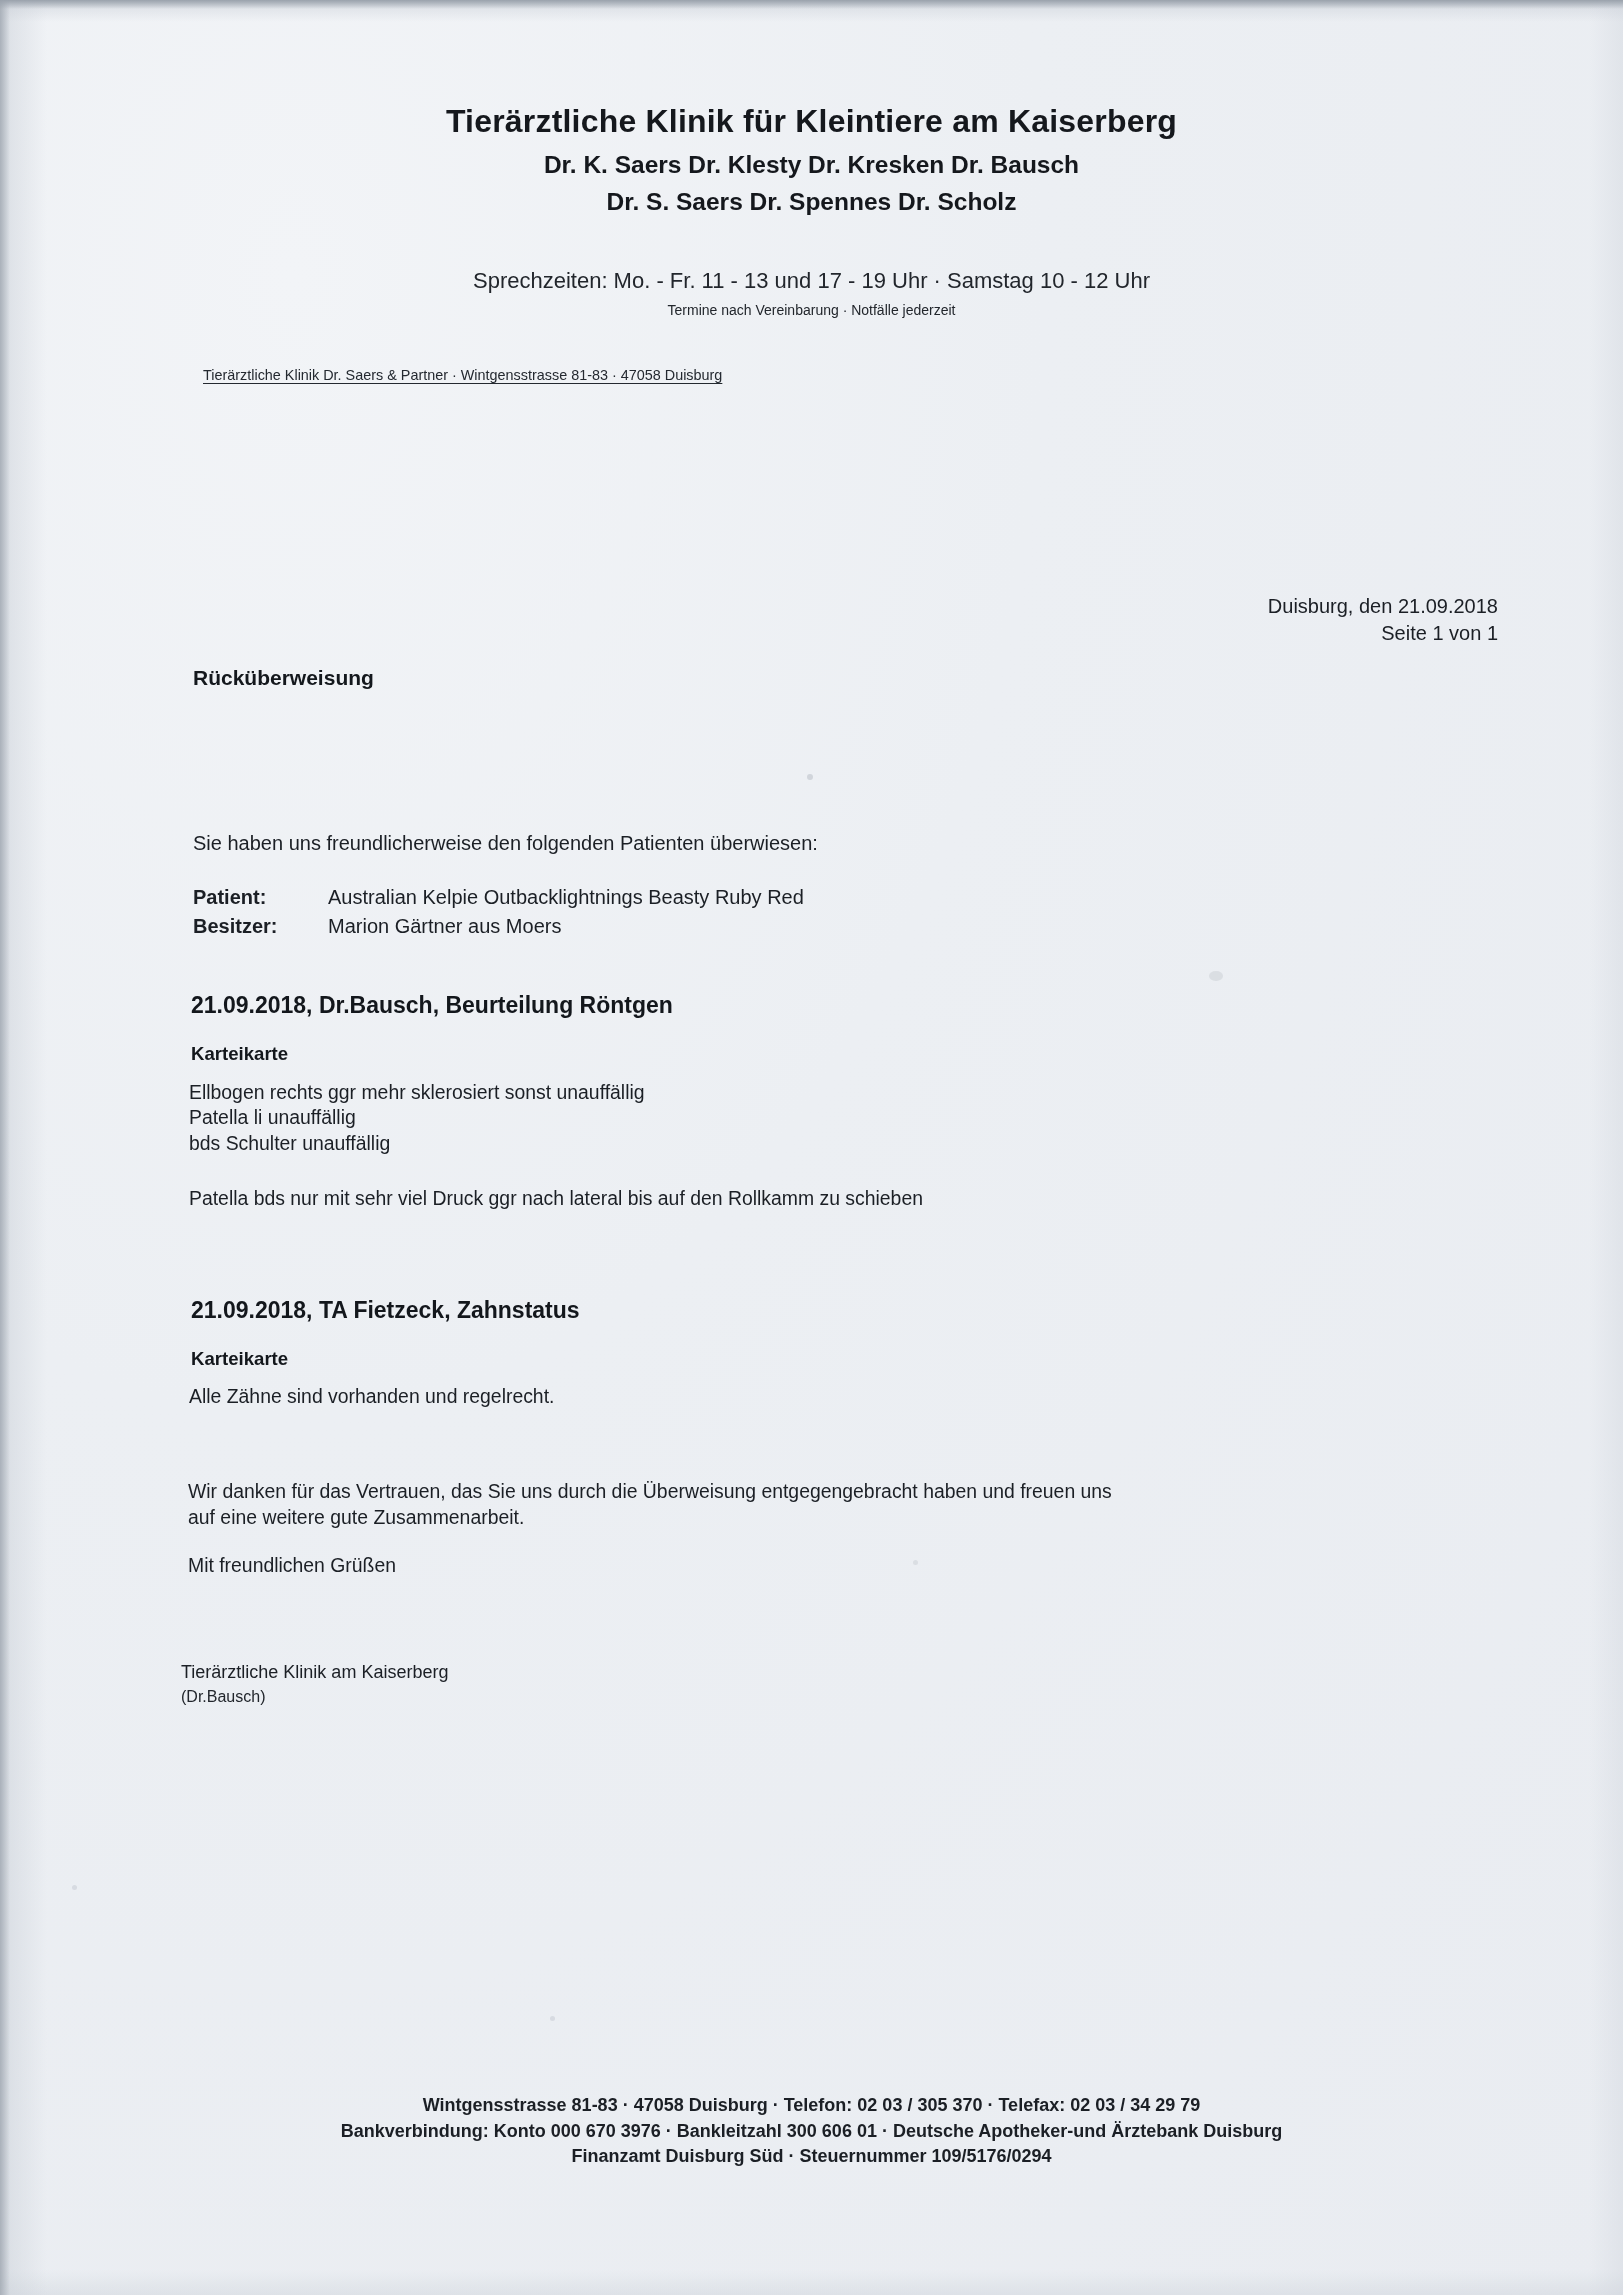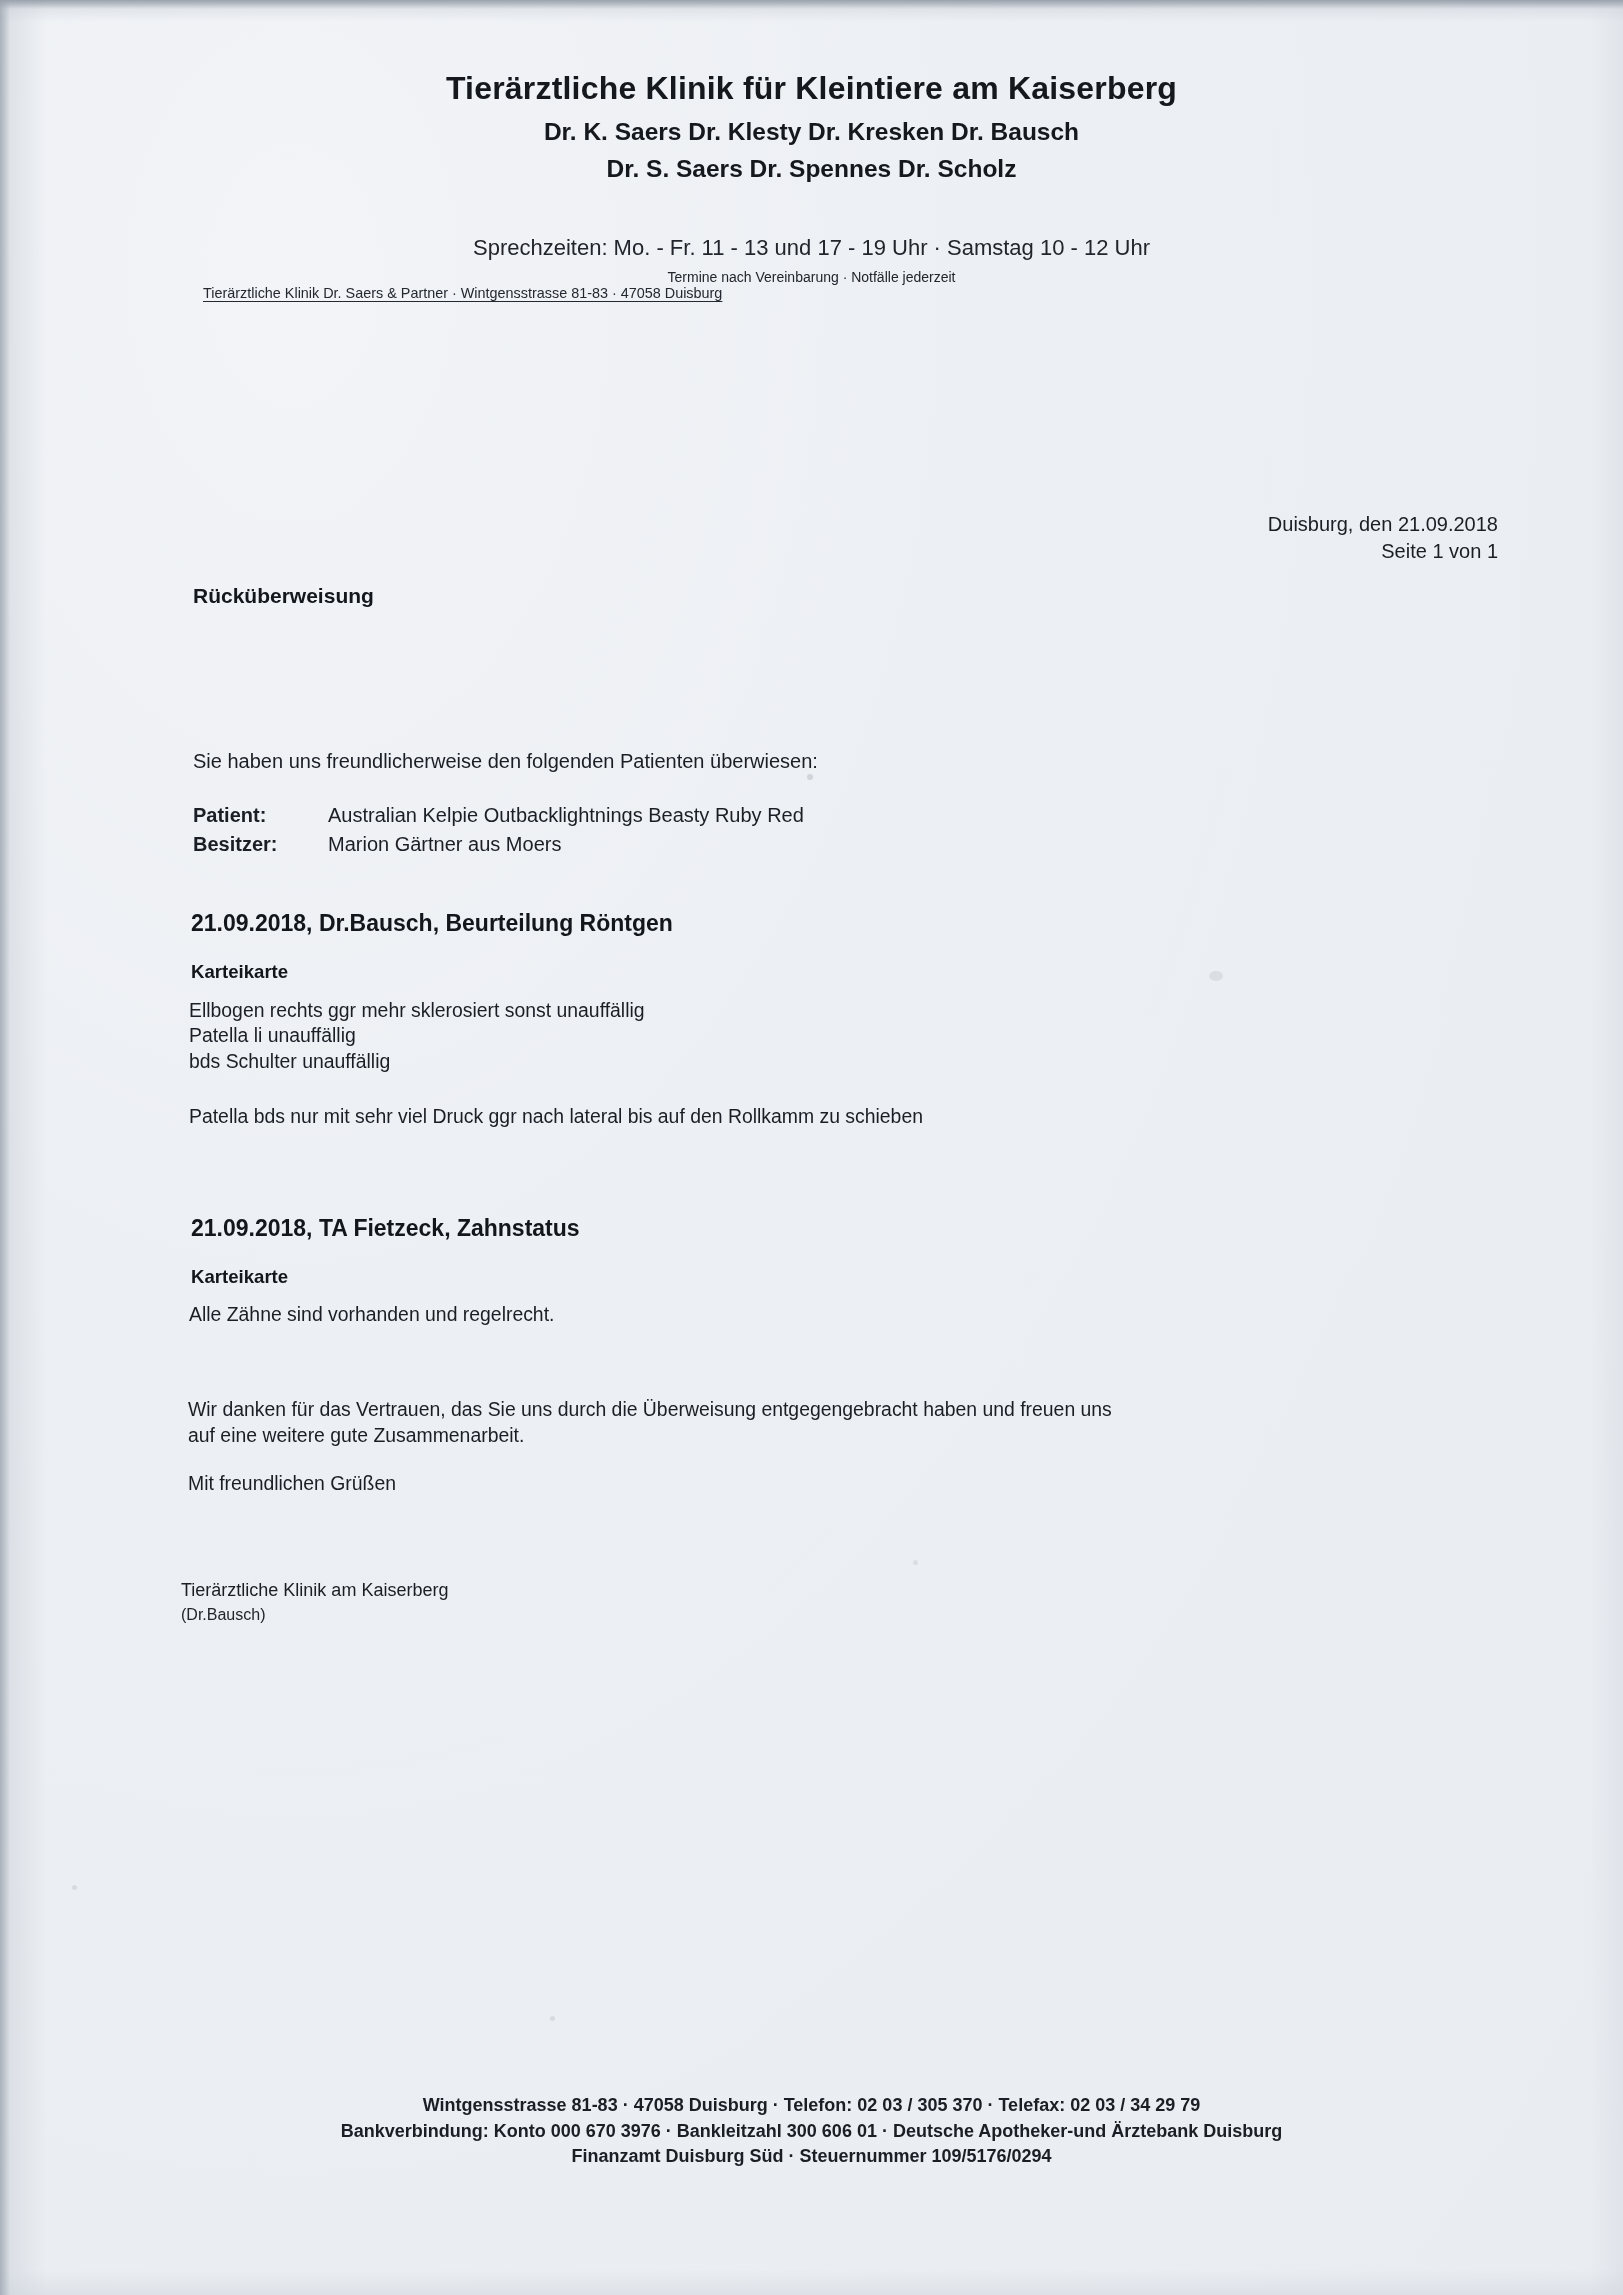--- a/index.html
+++ b/index.html
@@ -40,21 +40,21 @@
     opacity: 0.55;
   }
   .content {
     position: relative;
     padding: 0 0 0 0;
   }
 
   
   .letterhead {
     text-align: center;
-    padding-top: 70px;
+    padding-top: 103px;
   }
   .clinic-name {
     font-size: 32px;
     font-weight: bold;
     letter-spacing: 0.2px;
     color: #15181d;
   }
   .doctors-line {
     font-size: 24.5px;
     font-weight: bold;
@@ -73,20 +73,21 @@
     color: #22262c;
   }
   .hours2 {
     margin-top: 7.6px;
     font-size: 14px;
     color: #22262c;
     text-align: center;
   }
 
   .return-address {
+    margin-top: 49px;
     margin-left: 203px;
     font-size: 14.4px;
     color: #242930;
     text-decoration: underline;
     text-underline-offset: 2.5px;
     display: inline-block;
   }
 
   
   .date-block {

